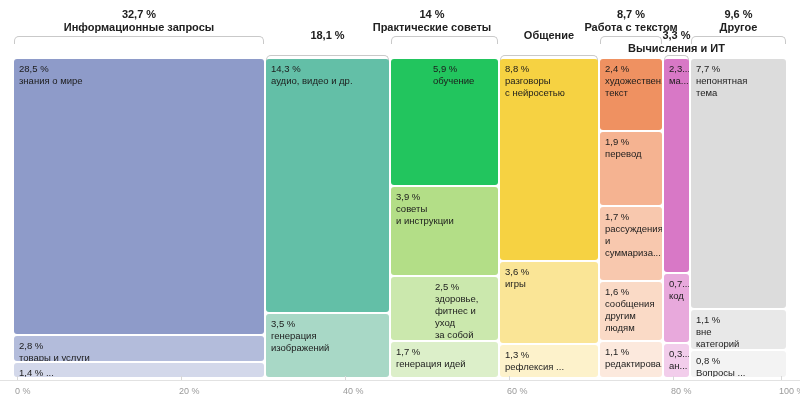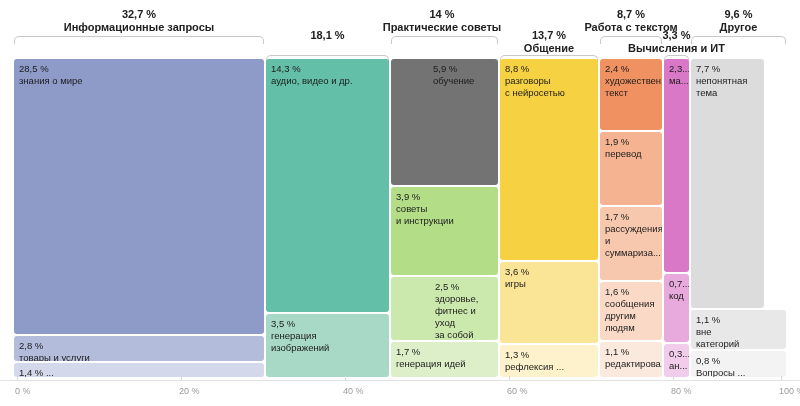--- a/index.html
+++ b/index.html
@@ -112,46 +112,45 @@
       <div class="group-bracket" style="left: 266px; top: 55px; width: 123px; height: 8px;"></div>
       <div class="cell" style="left: 266px; top: 59px; width: 123px; height: 253px; background: rgb(99, 191, 167);">
         <div class="cell-pct">14,3 %</div>
         <div class="cell-label">аудио, видео и др.</div>
       </div>
       <div class="cell" style="left: 266px; top: 314px; width: 123px; height: 63px; background: rgb(168, 216, 198);">
         <div class="cell-pct">3,5 %</div>
         <div class="cell-label">генерация
 изображений</div>
       </div>
-      <div class="group-head" style="left: 302px; top: 8px; width: 280px;">
+      <div class="group-head" style="left: 292px; top: 8px; width: 280px;">
         <div class="group-pct">14 %</div>
         <div class="group-name">Практические советы</div>
       </div>
       <div class="group-bracket" style="left: 391px; top: 36px; width: 107px; height: 8px;"></div>
-      <div class="cell" style="left: 391px; top: 59px; width: 107px; height: 126px; background: #737373; padding-left: 42px;">
+      <div class="cell" style="left: 391px; top: 59px; width: 107px; height: 126px; background: #22c55e; padding-left: 42px;">
         <div class="cell-pct">5,9 %</div>
         <div class="cell-label">обучение</div>
       </div>
       <div class="cell" style="left: 391px; top: 187px; width: 107px; height: 88px; background: rgb(179, 222, 135);">
         <div class="cell-pct">3,9 %</div>
         <div class="cell-label">советы
 и инструкции</div>
       </div>
       <div class="cell" style="left: 391px; top: 277px; width: 107px; height: 63px; background: rgb(203, 232, 173); padding-left: 44px;">
         <div class="cell-pct">2,5 %</div>
         <div class="cell-label">здоровье,
 фитнес и уход
 за собой</div>
       </div>
       <div class="cell" style="left: 391px; top: 342px; width: 107px; height: 35px; background: rgb(220, 239, 201);">
         <div class="cell-pct">1,7 %</div>
         <div class="cell-label">генерация идей</div>
       </div>
       <div class="group-head" style="left: 409px; top: 29px; width: 280px;">
-        <div class="group-pct">13,7 %</div>
         <div class="group-name">Общение</div>
       </div>
       <div class="group-bracket" style="left: 500px; top: 55px; width: 98px; height: 8px;"></div>
       <div class="cell" style="left: 500px; top: 59px; width: 98px; height: 201px; background: rgb(246, 210, 66);">
         <div class="cell-pct">8,8 %</div>
         <div class="cell-label">разговоры
 с нейросетью</div>
       </div>
       <div class="cell" style="left: 500px; top: 262px; width: 98px; height: 81px; background: rgb(250, 229, 150);">
         <div class="cell-pct">3,6 %</div>
@@ -205,21 +204,21 @@
       </div>
       <div class="cell" style="left: 664px; top: 344px; width: 25px; height: 33px; background: rgb(242, 205, 235);">
         <div class="cell-pct">0,3...</div>
         <div class="cell-label">ан...</div>
       </div>
       <div class="group-head" style="left: 598.5px; top: 8px; width: 280px;">
         <div class="group-pct">9,6 %</div>
         <div class="group-name">Другое</div>
       </div>
       <div class="group-bracket" style="left: 691px; top: 36px; width: 95px; height: 8px;"></div>
-      <div class="cell" style="left: 691px; top: 59px; width: 73px; height: 249px; background: rgb(220, 220, 220);">
+      <div class="cell" style="left: 691px; top: 59px; width: 95px; height: 249px; background: rgb(220, 220, 220);">
         <div class="cell-pct">7,7 %</div>
         <div class="cell-label">непонятная
 тема</div>
       </div>
       <div class="cell" style="left: 691px; top: 310px; width: 95px; height: 39px; background: rgb(232, 232, 232);">
         <div class="cell-pct">1,1 %</div>
         <div class="cell-label">вне
 категорий</div>
       </div>
       <div class="cell" style="left: 691px; top: 351px; width: 95px; height: 26px; background: rgb(243, 243, 243);">

